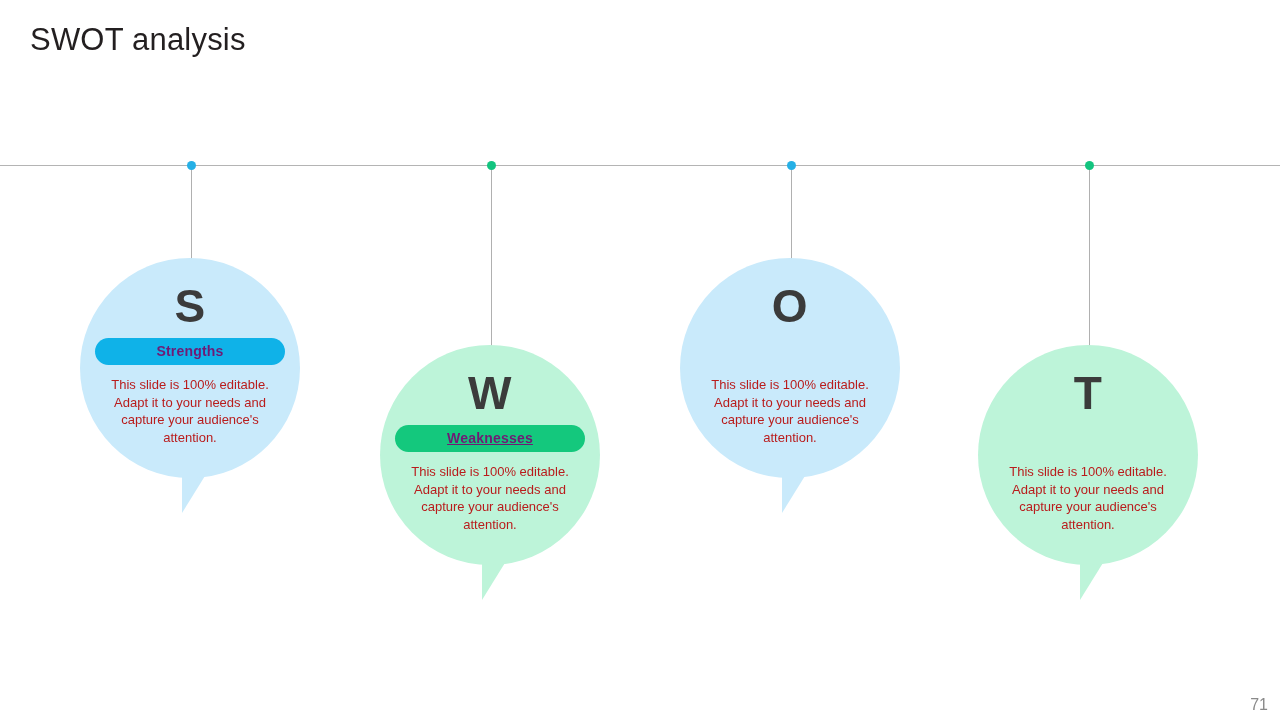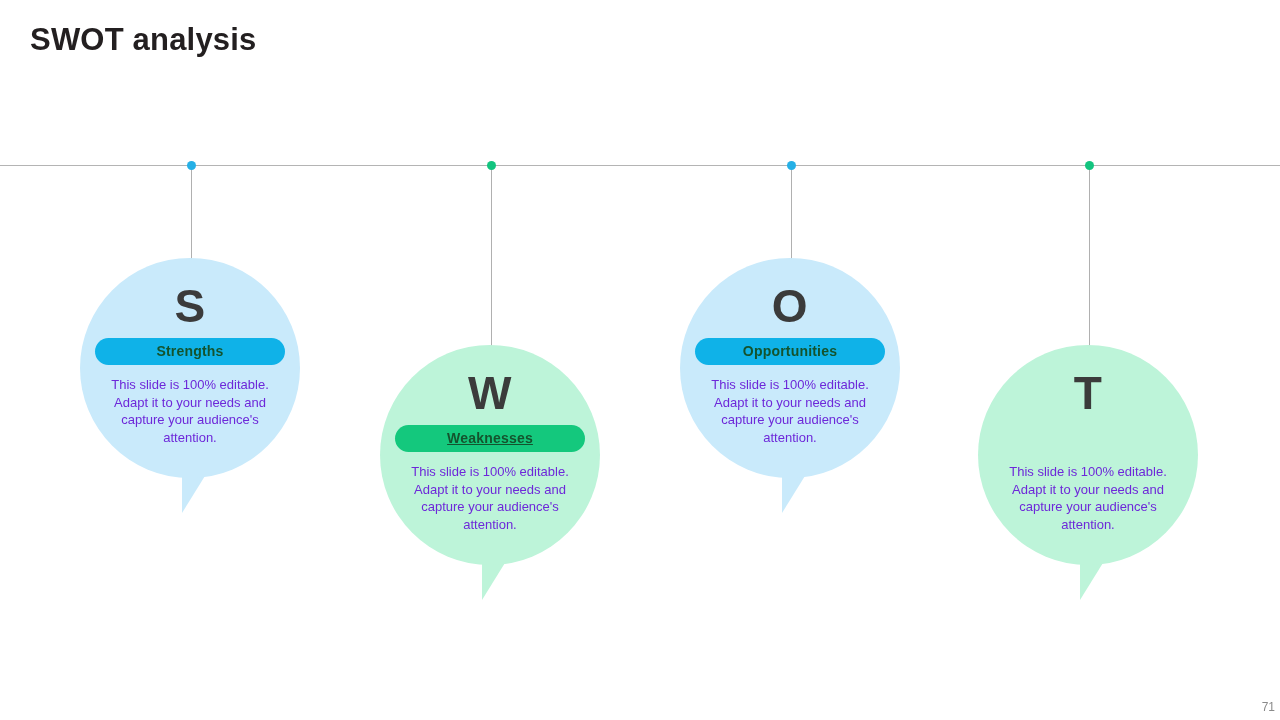--- a/index.html
+++ b/index.html
@@ -23,21 +23,21 @@
     height: 720px;
     background: #ffffff;
   }
 
   
   #page-title {
     position: absolute;
     left: 30px;
     top: 20px;
     font-size: 31px;
-    font-weight: 700;
+    font-weight: 400;
     color: #231f20;
     letter-spacing: 0.2px;
     line-height: 40px;
     white-space: nowrap;
   }
 
   
   #timeline-axis {
     position: absolute;
     left: 0;
@@ -104,41 +104,41 @@
     position: absolute;
     left: 15px;
     top: 80px;
     width: 190px;
     height: 27px;
     border-radius: 14px;
     text-align: center;
     line-height: 27px;
     font-size: 14px;
     font-weight: 700;
-    color: #14532d;
+    color: #701a75;
     letter-spacing: 0.2px;
   }
 
   .bubble-body {
     position: absolute;
     left: 20px;
     top: 118px;
     width: 180px;
     text-align: center;
     font-size: 13px;
     line-height: 17.5px;
-    color: #6d28d9;
+    color: #b91c1c;
   }
 
   
   #page-number {
     position: absolute;
-    right: 5px;
+    right: 12px;
     bottom: 6px;
-    font-size: 12px;
+    font-size: 16px;
     color: #8a8a8a;
   }
 </style>
 </head>
 <body>
 
 <div id="slide">
 
   <div id="page-title">SWOT analysis</div>
 
@@ -167,21 +167,20 @@
         <div class="tail-shape" style="background: rgb(189, 244, 217);"></div>
         <div class="bubble-circle" style="background: rgb(189, 244, 217);"></div>
         <div class="bubble-letter" style="color: rgb(59, 59, 59);">W</div>
         <div class="bubble-pill" style="background: rgb(20, 200, 125); text-decoration: underline;">Weaknesses</div>
         <div class="bubble-body">This slide is 100% editable. Adapt it to your needs and capture your audience's attention.</div>
       </div>
       <div class="bubble" style="left: 680px; top: 258px;">
         <div class="tail-shape" style="background: rgb(201, 234, 251);"></div>
         <div class="bubble-circle" style="background: rgb(201, 234, 251);"></div>
         <div class="bubble-letter" style="color: rgb(59, 59, 59);">O</div>
-        <div class="bubble-pill" style="background: rgb(15, 178, 232);">Opportunities</div>
         <div class="bubble-body">This slide is 100% editable. Adapt it to your needs and capture your audience's attention.</div>
       </div>
       <div class="bubble" style="left: 978px; top: 345px;">
         <div class="tail-shape" style="background: rgb(189, 244, 217);"></div>
         <div class="bubble-circle" style="background: rgb(189, 244, 217);"></div>
         <div class="bubble-letter" style="color: rgb(59, 59, 59);">T</div>
         <div class="bubble-body">This slide is 100% editable. Adapt it to your needs and capture your audience's attention.</div>
       </div>
     </div>
 

